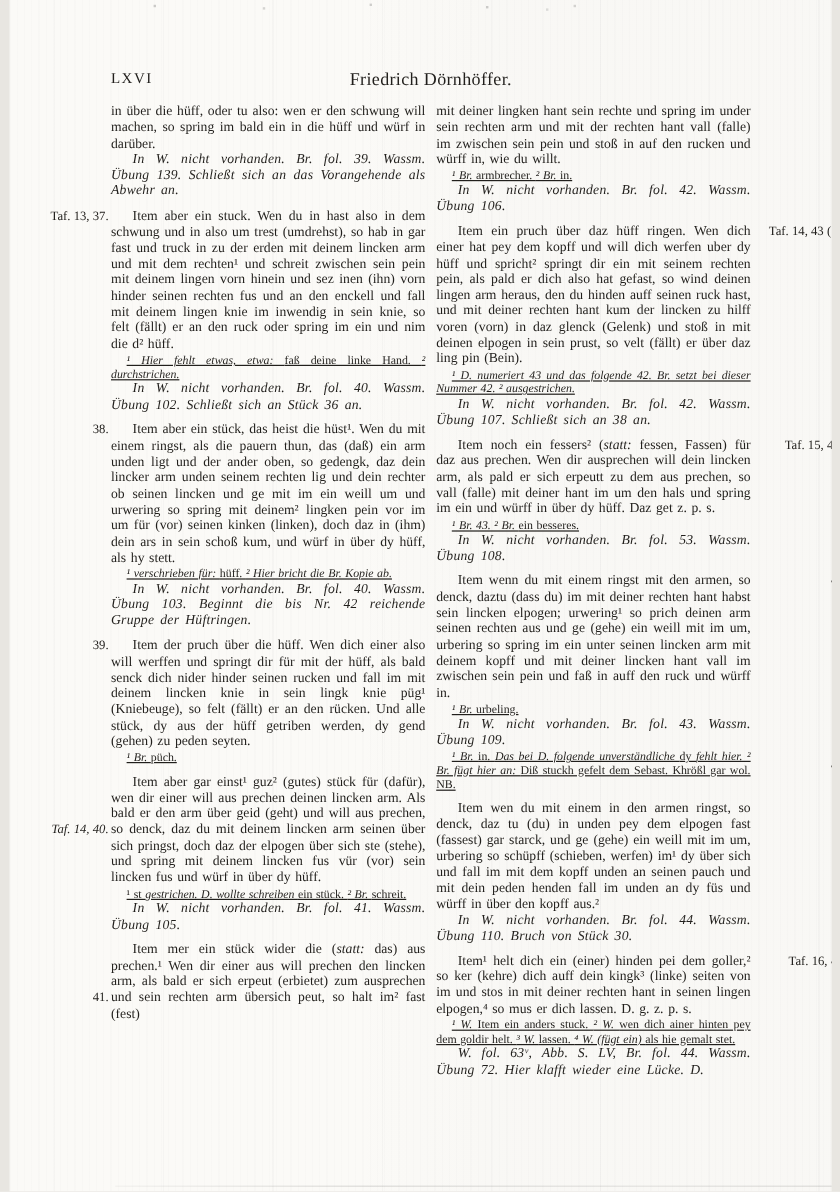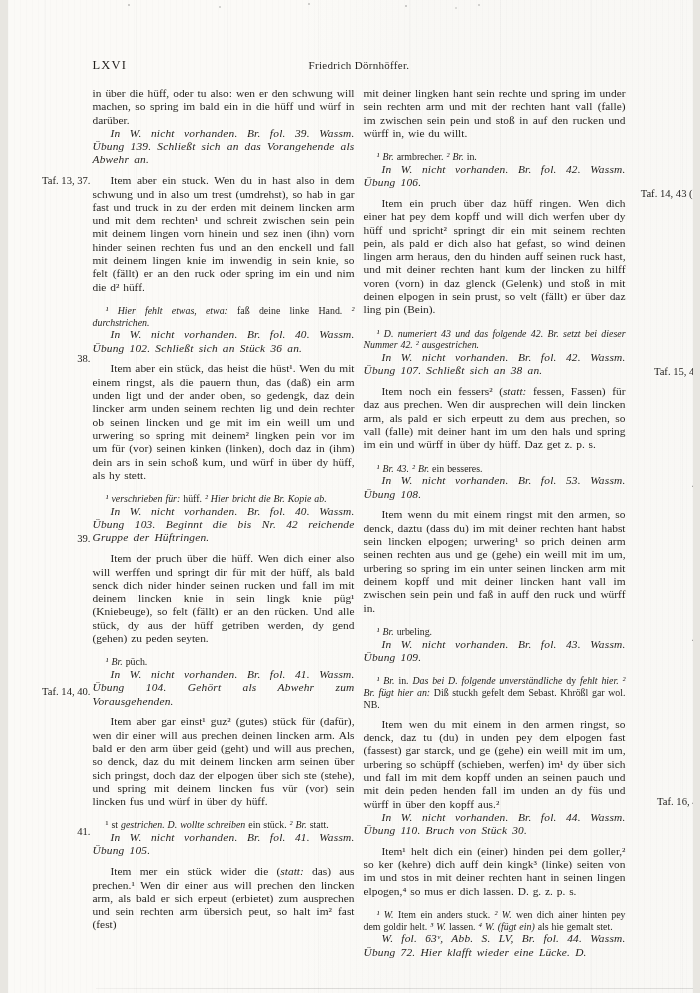--- a/index.html
+++ b/index.html
@@ -19,40 +19,41 @@
       repeating-linear-gradient(90deg, rgba(70,70,80,.016) 0 1px, rgba(0,0,0,0) 1px 6px),
       repeating-linear-gradient(90deg, rgba(0,0,0,0) 0 37px, rgba(70,70,80,.030) 37px 38px, rgba(0,0,0,0) 38px 91px),
       linear-gradient(90deg, rgba(0,0,0,0) 0 40%, rgba(60,60,70,.012) 60% 100%);
   }
   .header-pagenum{
     position:absolute;top:58px;left:85px;
     font-size:12.5px;letter-spacing:1.2px;
   }
   .header-title{
     position:absolute;top:59px;left:85px;width:533px;
-    text-align:center;font-size:11px;letter-spacing:.3px;
+    text-align:center;font-size:15px;letter-spacing:.3px;
   }
   .text-area{
     position:absolute;top:87px;left:85px;width:533px;
     display:flex;gap:9px;
   }
   .col{position:relative;width:262px;}
   .blk{
     margin:0;
     text-align:justify;
     font-size:11.4px;line-height:13.3px;
     word-spacing:1px;
   }
   .blk.cont{text-indent:0;}
   .blk.body{text-indent:18px;margin-top:7.5px;}
   .blk.ref{text-indent:18px;font-style:italic;word-spacing:2px;letter-spacing:.2px;}
   .blk.note{
     text-indent:13px;
     font-size:9.9px;line-height:11.7px;word-spacing:.5px;
-    margin-top:11px;
+    margin-top:1px;
+    text-decoration:underline;
   }
   .it{font-style:italic;}
   .margin-note{
     position:absolute;
     font-size:10.6px;line-height:12px;
     white-space:nowrap;
     color:#211f1c;
   }
   .margin-note.left{left:30px;width:53px;text-align:right;}
   .margin-note.right{left:622px;width:76px;text-align:right;}
@@ -83,23 +84,22 @@
         <p class="blk cont"><span>in über die hüff, oder tu also: wen er den schwung will machen, so spring im bald ein in die hüff und würf in darüber.</span></p>
         <p class="blk ref"><span>In W. nicht vorhanden.  Br. fol. 39.  Wassm. Übung 139.  Schließt sich an das Vorangehende als Abwehr an.</span></p>
         <p class="blk body"><span>Item aber ein stuck.  Wen du in hast also in dem schwung und in also um trest (umdrehst), so hab in gar fast und truck in zu der erden mit deinem lincken arm und mit dem rechten¹ und schreit zwischen sein pein mit deinem lingen vorn hinein und sez inen (ihn) vorn hinder seinen rechten fus und an den enckell und fall mit deinem lingen knie im inwendig in sein knie, so felt (fällt) er an den ruck oder spring im ein und nim die d² hüff.</span></p>
         <p class="blk note"><span class="it">¹ Hier fehlt etwas, etwa: </span><span>faß deine linke Hand. </span><span class="it">² durchstrichen.</span></p>
         <p class="blk ref"><span>In W. nicht vorhanden.  Br. fol. 40.  Wassm. Übung 102.  Schließt sich an Stück 36 an.</span></p>
         <p class="blk body"><span>Item aber ein stück, das heist die hüst¹.  Wen du mit einem ringst, als die pauern thun, das (daß) ein arm unden ligt und der ander oben, so gedengk, daz dein lincker arm unden seinem rechten lig und dein rechter ob seinen lincken und ge mit im ein weill um und urwering so spring mit deinem² lingken pein vor im um für (vor) seinen kinken (linken), doch daz in (ihm) dein ars in sein schoß kum, und würf in über dy hüff, als hy stett.</span></p>
         <p class="blk note"><span class="it">¹ verschrieben für: </span><span>hüff. </span><span class="it">² Hier bricht die Br. Kopie ab.</span></p>
         <p class="blk ref"><span>In W. nicht vorhanden.  Br. fol. 40.  Wassm. Übung 103.  Beginnt die bis Nr. 42 reichende Gruppe der Hüftringen.</span></p>
         <p class="blk body"><span>Item der pruch über die hüff.  Wen dich einer also will werffen und springt dir für mit der hüff, als bald senck dich nider hinder seinen rucken und fall im mit deinem lincken knie in sein lingk knie püg¹ (Kniebeuge), so felt (fällt) er an den rücken.  Und alle stück, dy aus der hüff getriben werden, dy gend (gehen) zu peden seyten.</span></p>
         <p class="blk note"><span class="it">¹ Br. </span><span>püch.</span></p>
-        <p class="blk ref"><span>In W. nicht vorhanden.  Br. fol. 41.  Wassm. Übung 104.  Gehört als Abwehr zum Vorausgehenden.</span></p>
         <p class="blk body"><span>Item aber gar einst¹ guz² (gutes) stück für (dafür), wen dir einer will aus prechen deinen lincken arm. Als bald er den arm über geid (geht) und will aus prechen, so denck, daz du mit deinem lincken arm seinen über sich pringst, doch daz der elpogen über sich ste (stehe), und spring mit deinem lincken fus vür (vor) sein lincken fus und würf in über dy hüff.</span></p>
-        <p class="blk note"><span>¹ st </span><span class="it">gestrichen.  D. wollte schreiben </span><span>ein stück.  </span><span class="it">² Br. </span><span>statt.</span></p>
+        <p class="blk note"><span>¹ st </span><span class="it">gestrichen.  D. wollte schreiben </span><span>ein stück.  </span><span class="it">² Br. </span><span>schreit.</span></p>
         <p class="blk ref"><span>In W. nicht vorhanden.  Br. fol. 41.  Wassm. Übung 105.</span></p>
         <p class="blk body"><span>Item mer ein stück wider die (</span><span class="it">statt:</span><span> das) aus prechen.¹ Wen dir einer aus will prechen den lincken arm, als bald er sich erpeut (erbietet) zum ausprechen und sein rechten arm übersich peut, so halt im² fast (fest)</span></p>
       </div>
     <div class="col">
         <p class="blk cont"><span>mit deiner lingken hant sein rechte und spring im under sein rechten arm und mit der rechten hant vall (falle) im zwischen sein pein und stoß in auf den rucken und würff in, wie du willt.</span></p>
         <p class="blk note"><span class="it">¹ Br. </span><span>armbrecher.  </span><span class="it">² Br. </span><span>in.</span></p>
         <p class="blk ref"><span>In W. nicht vorhanden.  Br. fol. 42.  Wassm. Übung 106.</span></p>
         <p class="blk body"><span>Item ein pruch über daz hüff ringen.  Wen dich einer hat pey dem kopff und will dich werfen uber dy hüff und spricht² springt dir ein mit seinem rechten pein, als pald er dich also hat gefast, so wind deinen lingen arm heraus, den du hinden auff seinen ruck hast, und mit deiner rechten hant kum der lincken zu hilff voren (vorn) in daz glenck (Gelenk) und stoß in mit deinen elpogen in sein prust, so velt (fällt) er über daz ling pin (Bein).</span></p>
         <p class="blk note"><span class="it">¹ D. numeriert 43 und das folgende 42.  Br. setzt bei dieser Nummer 42.  ² ausgestrichen.</span></p>
         <p class="blk ref"><span>In W. nicht vorhanden.  Br. fol. 42.  Wassm. Übung 107.  Schließt sich an 38 an.</span></p>
@@ -114,20 +114,20 @@
         <p class="blk ref"><span>In W. nicht vorhanden.  Br. fol. 44.  Wassm. Übung 110.  Bruch von Stück 30.</span></p>
         <p class="blk body"><span>Item¹ helt dich ein (einer) hinden pei dem goller,² so ker (kehre) dich auff dein kingk³ (linke) seiten von im und stos in mit deiner rechten hant in seinen lingen elpogen,⁴ so mus er dich lassen.  D. g. z. p. s.</span></p>
         <p class="blk note"><span class="it">¹ W. </span><span>Item ein anders stuck.  </span><span class="it">² W. </span><span>wen dich ainer hinten pey dem goldir helt.  </span><span class="it">³ W. </span><span>lassen.  </span><span class="it">⁴ W. (fügt ein) </span><span>als hie gemalt stet.</span></p>
         <p class="blk ref"><span>W. fol. 63ᵛ, Abb. S. LV, Br. fol. 44.  Wassm. Übung 72.  Hier klafft wieder eine Lücke.  D.</span></p>
       </div>
   </div>
   <div class="scan-bottom-line"></div>
 <div class="margin-note left" style="top: 175.281px;">Taf. 13, 37.</div>
     <div class="margin-note left" style="top: 353.453px;">38.</div>
     <div class="margin-note left" style="top: 533.219px;">39.</div>
-    <div class="margin-note left" style="top: 686.391px;">Taf. 14, 40.</div>
+    <div class="margin-note left" style="top: 686.391px; font-style: italic;">Taf. 14, 40.</div>
     <div class="margin-note left" style="top: 826.266px;">41.</div>
     <div class="margin-note right" style="top: 187.984px;">Taf. 14, 43 (!)¹.</div>
     <div class="margin-note right" style="top: 366.156px;">Taf. 15, 42.¹</div>
     <div class="margin-note right" style="top: 479.438px;">44.</div>
     <div class="margin-note right" style="top: 632.609px;">45.</div>
     <div class="margin-note right" style="top: 795.891px;">Taf. 16, 46.</div>
   </div>
 
 </body></html>

